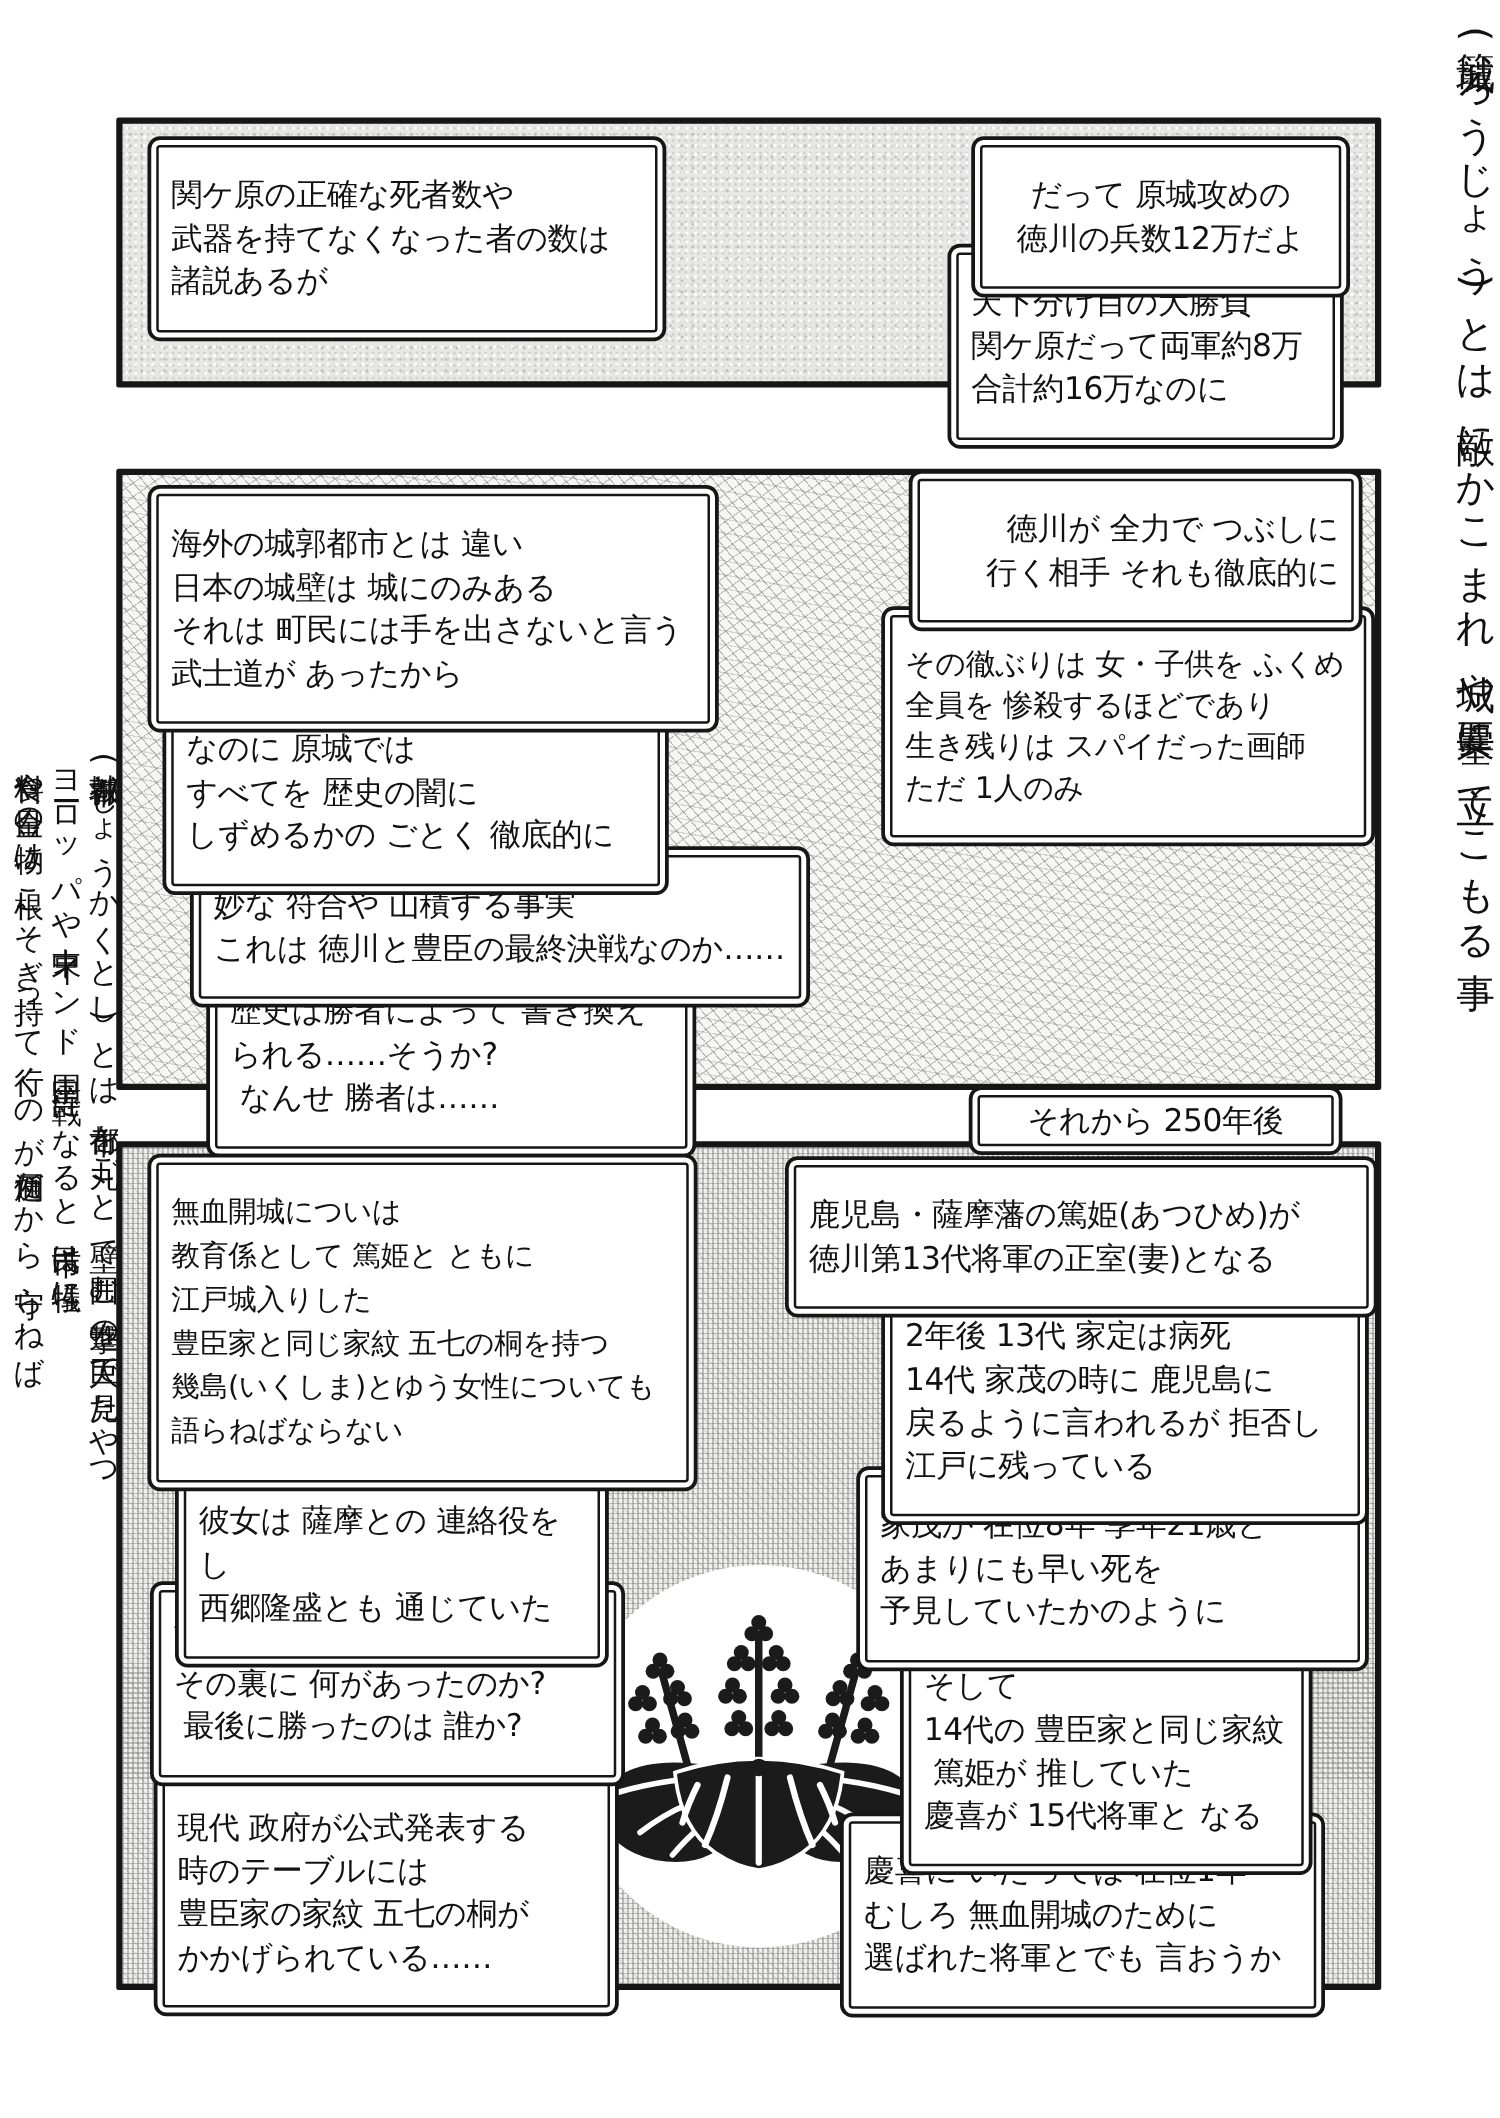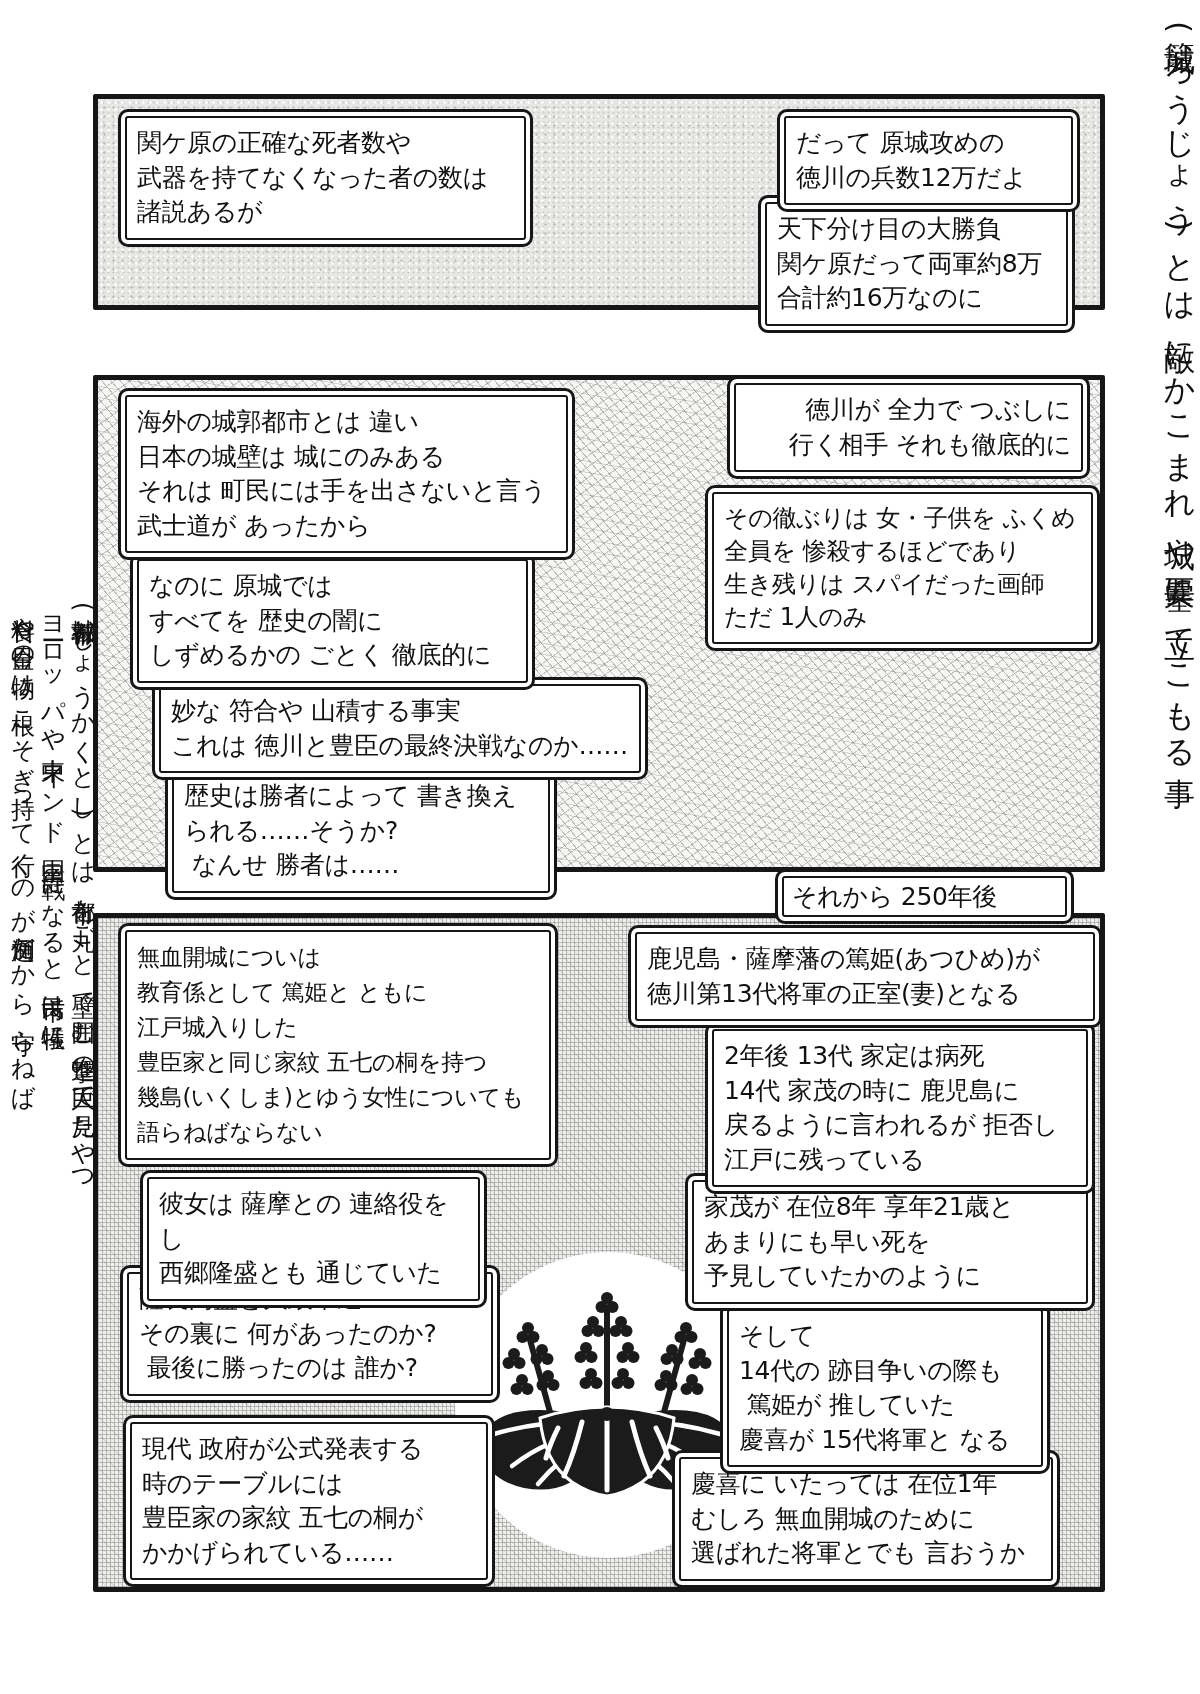--- a/index.html
+++ b/index.html
@@ -33,27 +33,27 @@
       repeating-linear-gradient(45deg,rgba(110,110,110,.18) 0 1px,transparent 1px 6px);
   }
   .crest-circle{position:absolute;background:#fff;border-radius:50%;z-index:2;}
   .crest{position:absolute;z-index:3;}
   
   .sbox{
     position:absolute;background:#fff;border:3px solid #161616;border-radius:10px;
     padding:4px;box-sizing:border-box;z-index:4;
   }
   .sbox-in{
-    border:2px solid #161616;border-radius:3px;padding:8px 10px;
+    border:2px solid #161616;border-radius:3px;padding:21px 10px;
     white-space:pre-wrap;font-size:25px;line-height:1.38;letter-spacing:-0.3px;
   }
   .fs24 .sbox-in{font-size:24px;}
   .fs23 .sbox-in{font-size:23px;}
   .lh152 .sbox-in{line-height:1.52;}
-  .center .sbox-in{text-align:left;}
+  .center .sbox-in{text-align:center;}
   .tight .sbox-in{line-height:1.25;padding:3px 8px;}
   
   .vtext{
     position:absolute;writing-mode:vertical-rl;text-orientation:mixed;
     font-size:31px;letter-spacing:1.5px;line-height:1.15;z-index:1;white-space:pre;
   }
   .vgroup{
     position:absolute;writing-mode:vertical-rl;text-orientation:mixed;z-index:1;
     font-size:24px;letter-spacing:.5px;
   }
@@ -187,21 +187,21 @@
 戻るように言われるが 拒否し
 江戸に残っている</div>
   </div>
   <div class="sbox" style="left:685px;top:1173px;width:410px;z-index:6;">
     <div class="sbox-in">家茂が 在位8年 享年21歳と
 あまりにも早い死を
 予見していたかのように</div>
   </div>
   <div class="sbox" style="left:720px;top:1302px;width:330px;z-index:5;">
     <div class="sbox-in">そして
-14代の 跡目争いの際も
+14代の 豊臣家と同じ家紋
  篤姫が 推していた
 慶喜が 15代将軍と なる</div>
   </div>
   <div class="sbox" style="left:672px;top:1450px;width:388px;z-index:4;">
     <div class="sbox-in">慶喜に いたっては 在位1年
 むしろ 無血開城のために
 選ばれた将軍とでも 言おうか</div>
   </div>
   <div class="sbox fs23 lh152" style="left:118px;top:923px;width:440px;z-index:8;">
     <div class="sbox-in">無血開城についは

